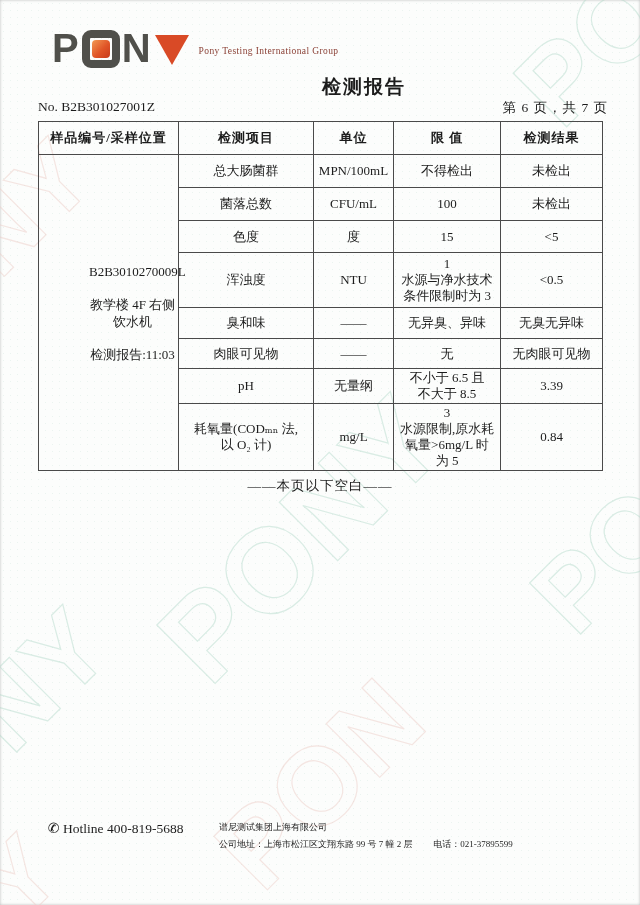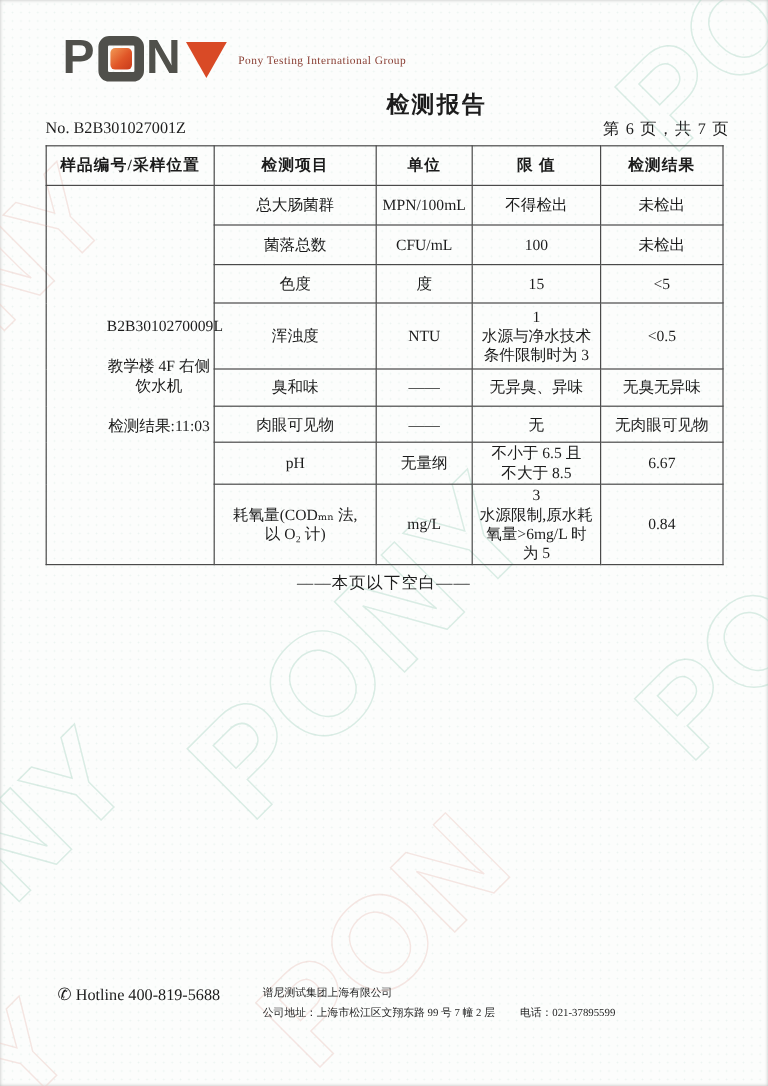--- a/index.html
+++ b/index.html
@@ -107,21 +107,21 @@
         <th>样品编号/采样位置</th>
         <th>检测项目</th>
         <th>单位</th>
         <th>限 值</th>
         <th>检测结果</th>
       </tr>
       <tr class="h34">
         <td rowspan="8" class="sample-cell">
           <div>B2B3010270009L</div>
           <div>教学楼 4F 右侧饮水机</div>
-          <div>检测结果:11:03</div>
+          <div>检测报告:11:03</div>
         </td>
         <td>总大肠菌群</td>
         <td>MPN/100mL</td>
         <td>不得检出</td>
         <td>未检出</td>
       </tr>
       <tr class="h34">
         <td>菌落总数</td>
         <td>CFU/mL</td>
         <td>100</td>
@@ -151,21 +151,21 @@
         <td>肉眼可见物</td>
         <td>——</td>
         <td>无</td>
         <td>无肉眼可见物</td>
       </tr>
       <tr class="h36">
         <td>pH</td>
         <td>无量纲</td>
         <td>不小于 6.5 且
 不大于 8.5</td>
-        <td>6.67</td>
+        <td>3.39</td>
       </tr>
       <tr class="h62">
         <td>耗氧量(CODₘₙ 法,
 以 O₂ 计)</td>
         <td>mg/L</td>
         <td>3
 水源限制,原水耗
 氧量&gt;6mg/L 时
 为 5</td>
         <td>0.84</td>

